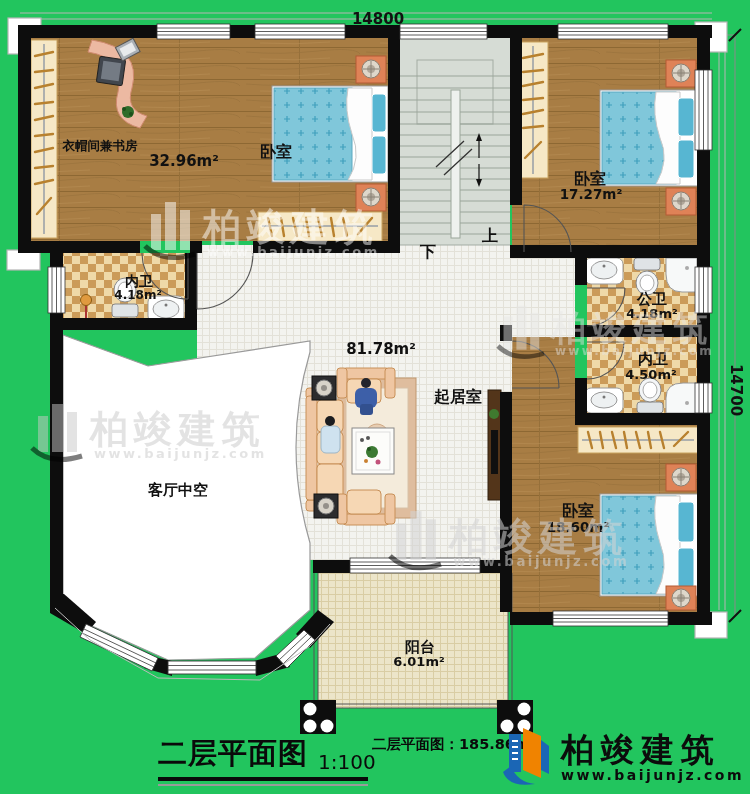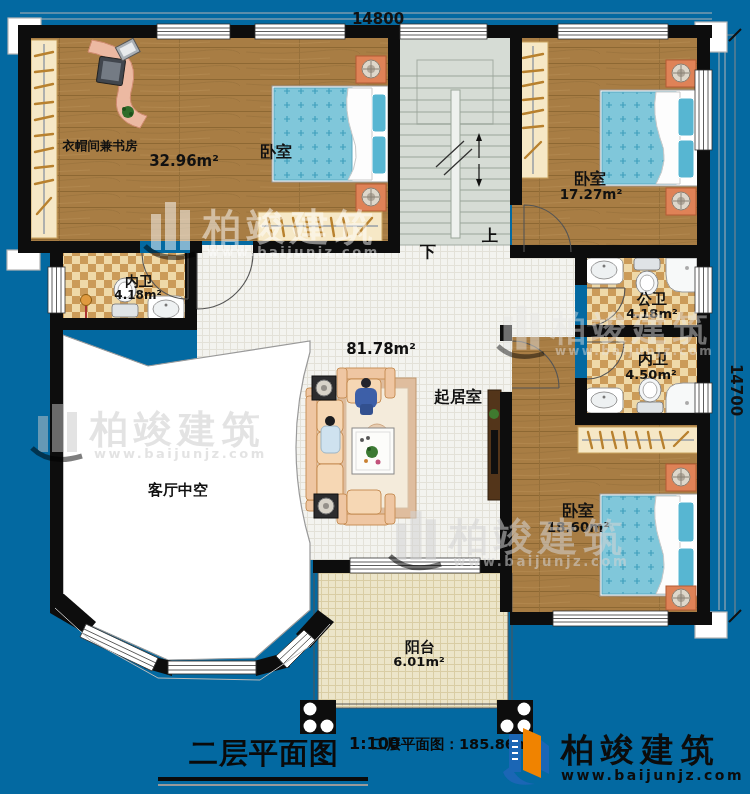--- a/index.html
+++ b/index.html
@@ -1,25 +1,25 @@
 <!DOCTYPE html>
 <html><head>
 <meta charset="utf-8">
 <style>
   html,body{margin:0;padding:0;background:#fff;}
-  .page{position:relative;width:750px;height:794px;background:#0369a1;overflow:hidden;
+  .page{position:relative;width:750px;height:794px;background:#22c55e;overflow:hidden;
         font-family:"DejaVu Sans","Liberation Sans",sans-serif;}
   svg text{font-family:"DejaVu Sans","Liberation Sans",sans-serif;}
   .rm{fill:#111;font-weight:bold;}
   .dim{fill:#111;font-weight:bold;}
   .footer{position:absolute;left:0;top:726px;width:750px;height:68px;}
   .f-title-wrap{position:absolute;left:158px;top:8px;width:210px;}
-  .f-title-row{display:flex;align-items:flex-start;gap:10px;margin-left:31px;}
+  .f-title-row{display:flex;align-items:flex-end;gap:10px;}
   .f-title{font-size:29px;font-weight:bold;color:#0a0a0a;letter-spacing:1px;white-space:nowrap;}
-  .f-scale{font-size:16px;font-weight:bold;color:#0a0a0a;white-space:nowrap;}
+  .f-scale{font-size:20px;font-weight:normal;color:#0a0a0a;white-space:nowrap;}
   .f-rule1{height:4px;background:#0a0a0a;margin-top:3px;}
   .f-rule2{height:2px;background:#9a9a9a;margin-top:3px;}
   .f-stats{position:absolute;left:372px;top:6px;width:150px;color:#0a0a0a;}
   .f-stat-line{font-size:14.5px;font-weight:bold;white-space:nowrap;line-height:1.7;}
   .f-logo{position:absolute;left:495px;top:0px;display:flex;align-items:center;gap:8px;}
   .f-logo-text{display:flex;flex-direction:column;align-items:flex-start;}
   .f-brand{font-size:33px;font-weight:900;color:#0c0c0c;letter-spacing:7px;white-space:nowrap;line-height:1.05;}
   .f-url{font-size:14px;font-weight:bold;color:#0c0c0c;letter-spacing:2.5px;white-space:nowrap;}
 </style>
 </head>

